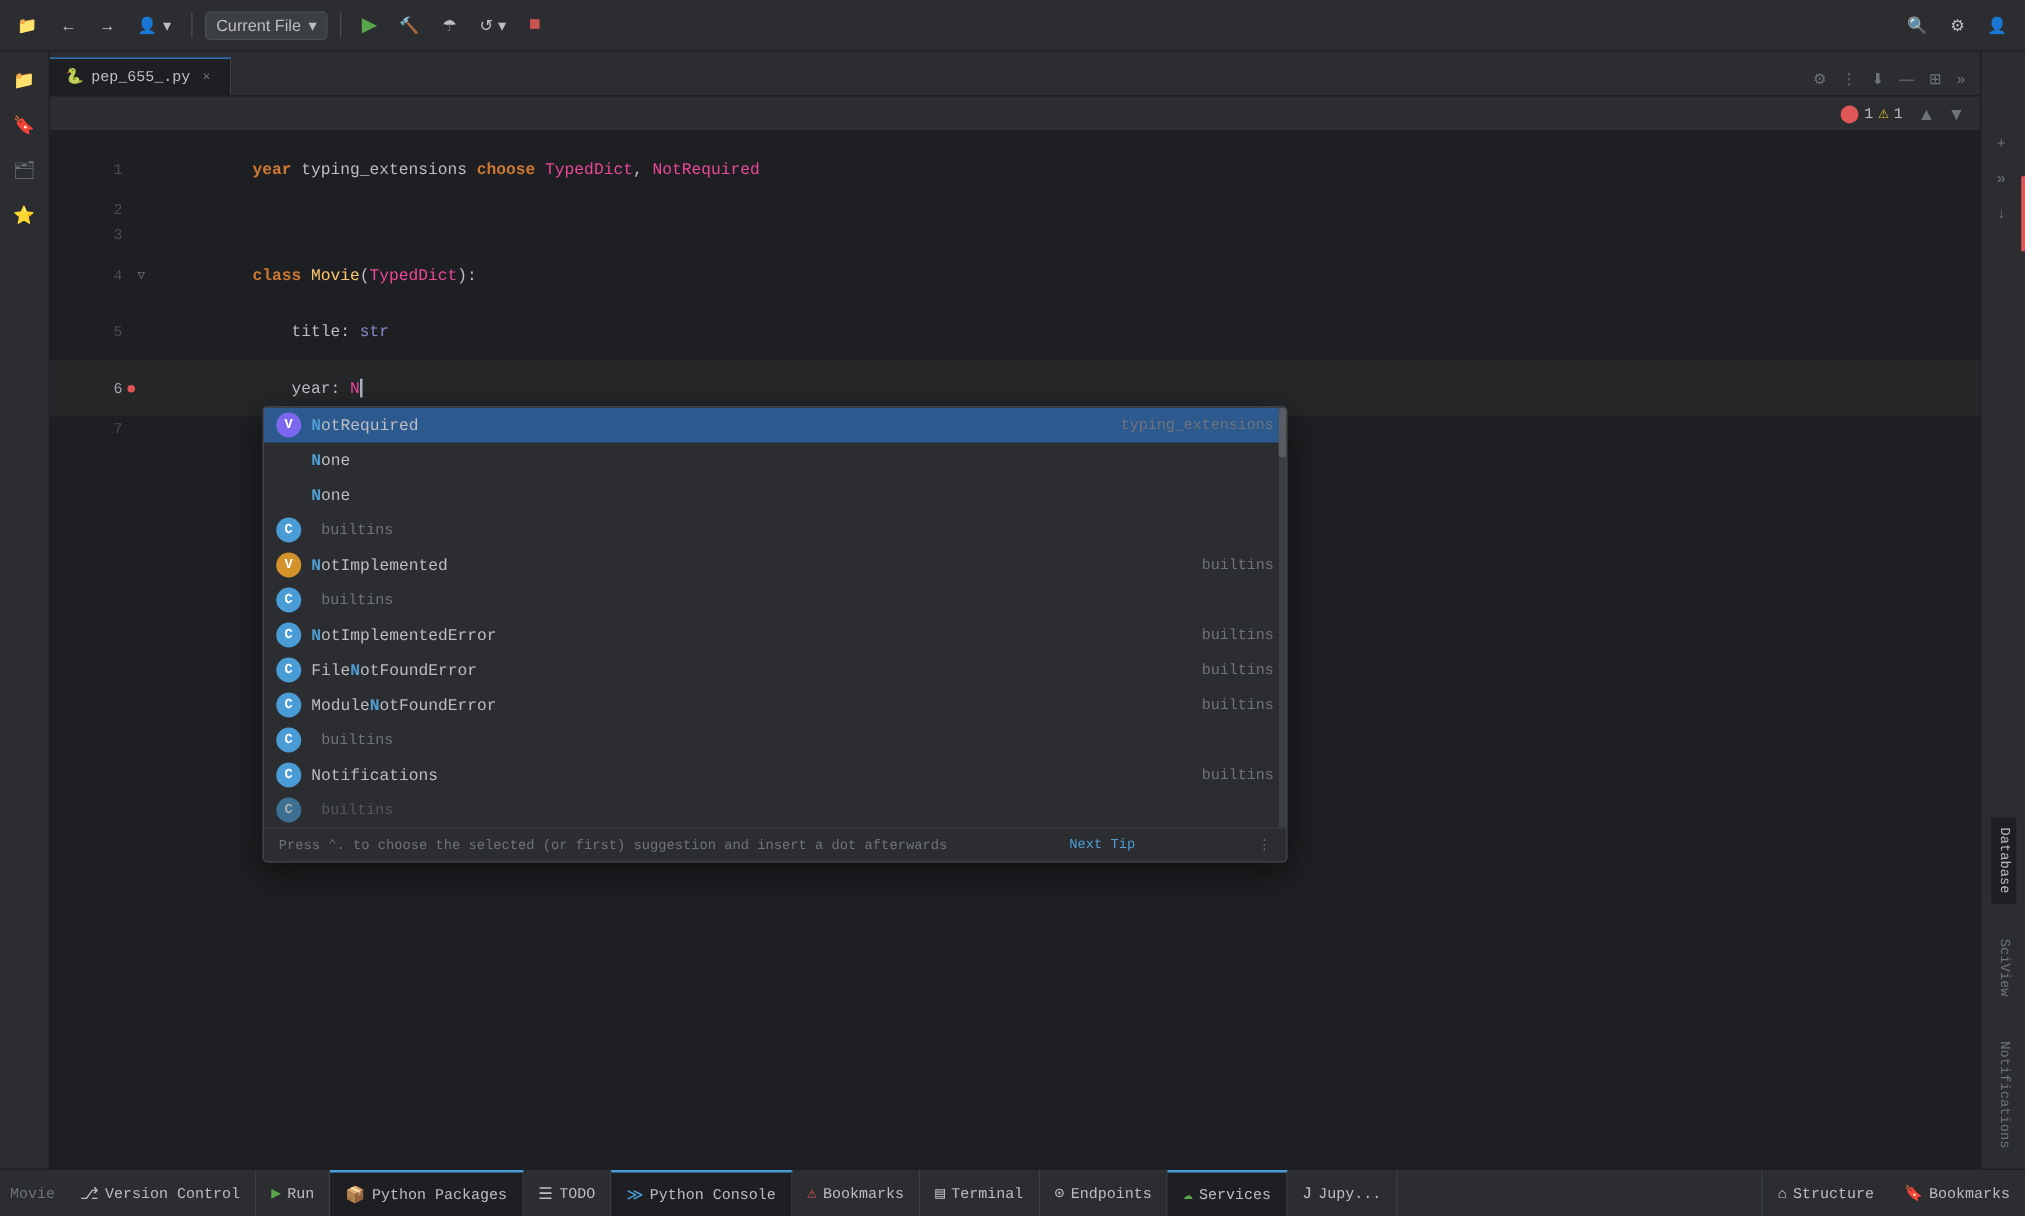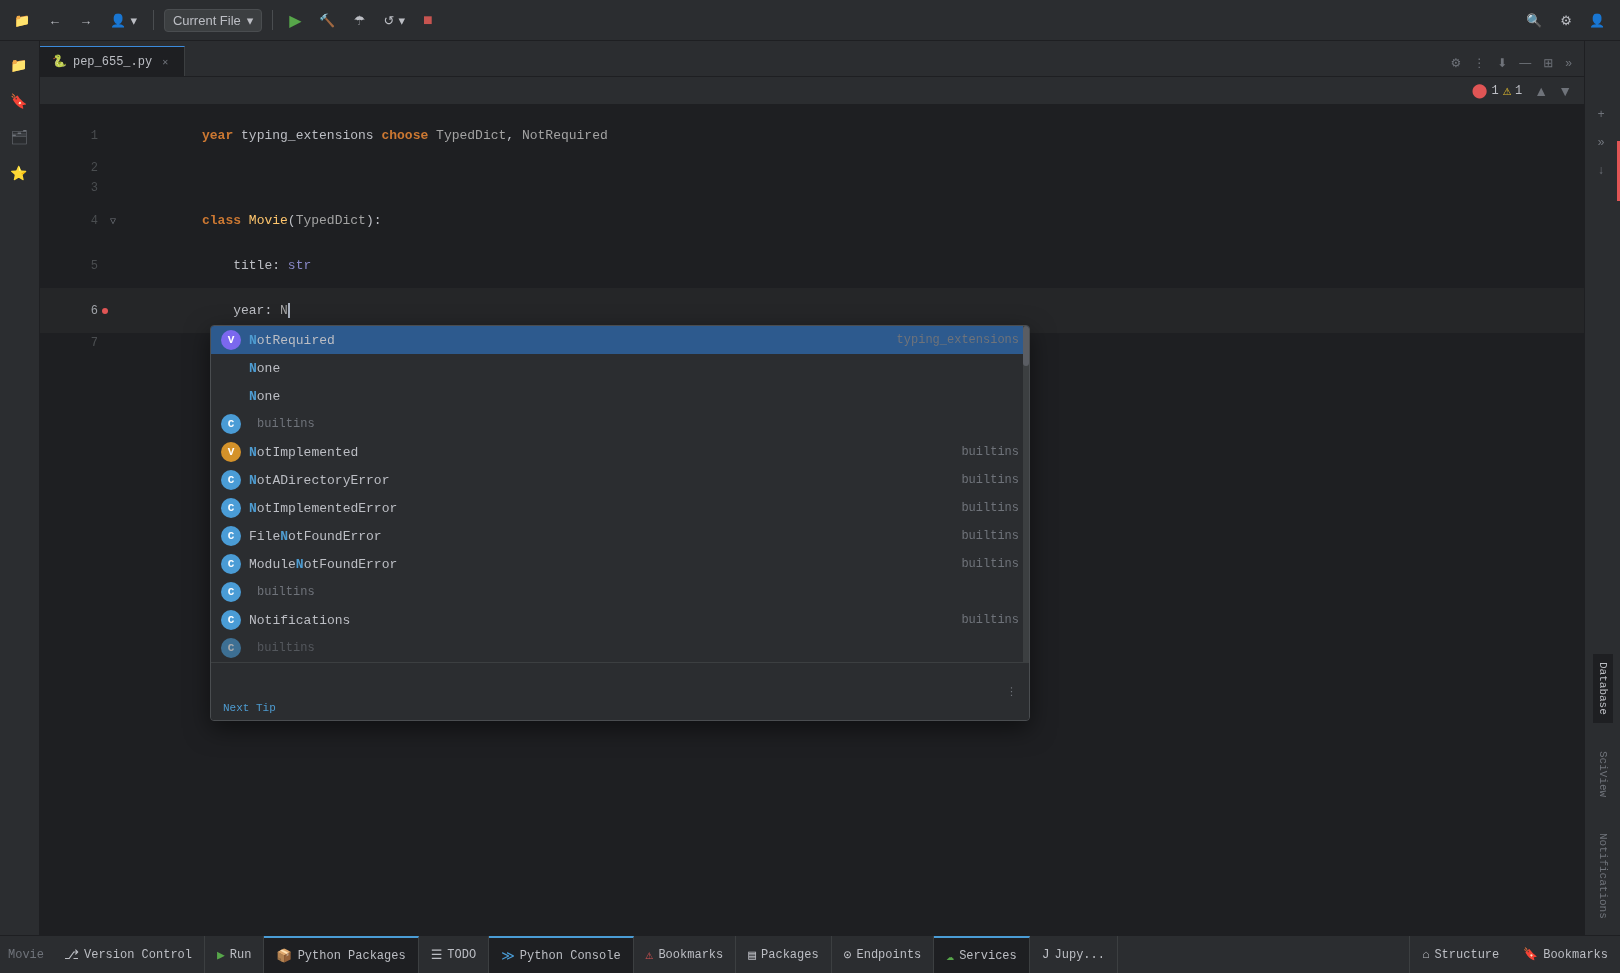--- a/index.html
+++ b/index.html
@@ -215,21 +215,21 @@
       flex: 1;
       white-space: pre;
       font-size: 13px;
     }
 
     
     .kw { color: #cc7832; font-weight: bold; }
     .cls { color: #ffc66d; }
     .builtin { color: #8888c6; }
     .punc { color: #bcbec4; }
-    .import-name { color: #a3a3a3; }
+    .import-name { color: #ec4899; }
     .typed { color: #bcbec4; }
     .cursor-char {
       display: inline-block;
       width: 2px;
       height: 15px;
       background: #abb2bf;
       vertical-align: text-bottom;
       animation: blink 1s step-end infinite;
     }
     @keyframes blink { 0%,100%{opacity:1} 50%{opacity:0} }
@@ -303,21 +303,21 @@
     .ac-footer {
       padding: 6px 12px;
       background: #2b2d30;
       border-top: 1px solid #3c3f41;
       font-size: 11px;
       color: #6f737a;
       display: flex;
       align-items: center;
       justify-content: space-between;
     }
-    .next-tip { color: #4e9cd1; cursor: pointer; margin-top: 33px; }
+    .next-tip { color: #4e9cd1; cursor: pointer; }
     .footer-menu { color: #6f737a; cursor: pointer; }
     .rs-icon {
       width: 32px;
       height: 28px;
       display: flex;
       align-items: center;
       justify-content: center;
       cursor: pointer;
       color: #6f737a;
       font-size: 12px;
@@ -579,23 +579,20 @@
           <div class="ac-item">
             <div class="ac-icon orange">V</div>
             <span class="ac-name">
               <span style="color:#4e9cd1;font-weight:bold;">N</span>otImplemented
             </span>
             <span class="ac-source">builtins</span>
           </div>
 
           <div class="ac-item">
             <div class="ac-icon blue">C</div>
-            <span class="ac-name">
-              <span style="color:#4e9cd1;font-weight:bold;">N</span>otADirectoryError
-            </span>
             <span class="ac-source">builtins</span>
           </div>
 
           <div class="ac-item">
             <div class="ac-icon blue">C</div>
             <span class="ac-name">
               <span style="color:#4e9cd1;font-weight:bold;">N</span>otImplementedError
             </span>
             <span class="ac-source">builtins</span>
           </div>
@@ -631,20 +628,21 @@
             <div class="ac-icon blue">C</div>
             <span class="ac-source">builtins</span>
           </div>
 
           <div class="ac-scrollbar">
             <div class="ac-scrollbar-thumb"></div>
           </div>
         </div>
 
         <div class="ac-footer">
+          <span>Press ⌃. to choose the selected (or first) suggestion and insert a dot afterwards</span>
           <span class="next-tip">Next Tip</span>
           <span class="footer-menu">⋮</span>
         </div>
       </div>
 
     </div>
 
   </div>
 
   <div style="position: relative; display: flex; flex-direction: column; background: #2b2d30; border-left: 1px solid #1e1f22; width: 36px; flex-shrink: 0;">
@@ -695,21 +693,21 @@
     <span>Python Console</span>
   </div>
 
   <div class="status-item">
     <span class="status-icon status-error">⚠</span>
     <span>Bookmarks</span>
   </div>
 
   <div class="status-item">
     <span class="status-icon">▤</span>
-    <span>Packages</span>
+    <span>Terminal</span>
   </div>
 
   <div class="status-item">
     <span class="status-icon">⊙</span>
     <span>Endpoints</span>
   </div>
 
   <div class="status-item active">
     <span class="status-icon status-green">☁</span>
     <span>Services</span>

